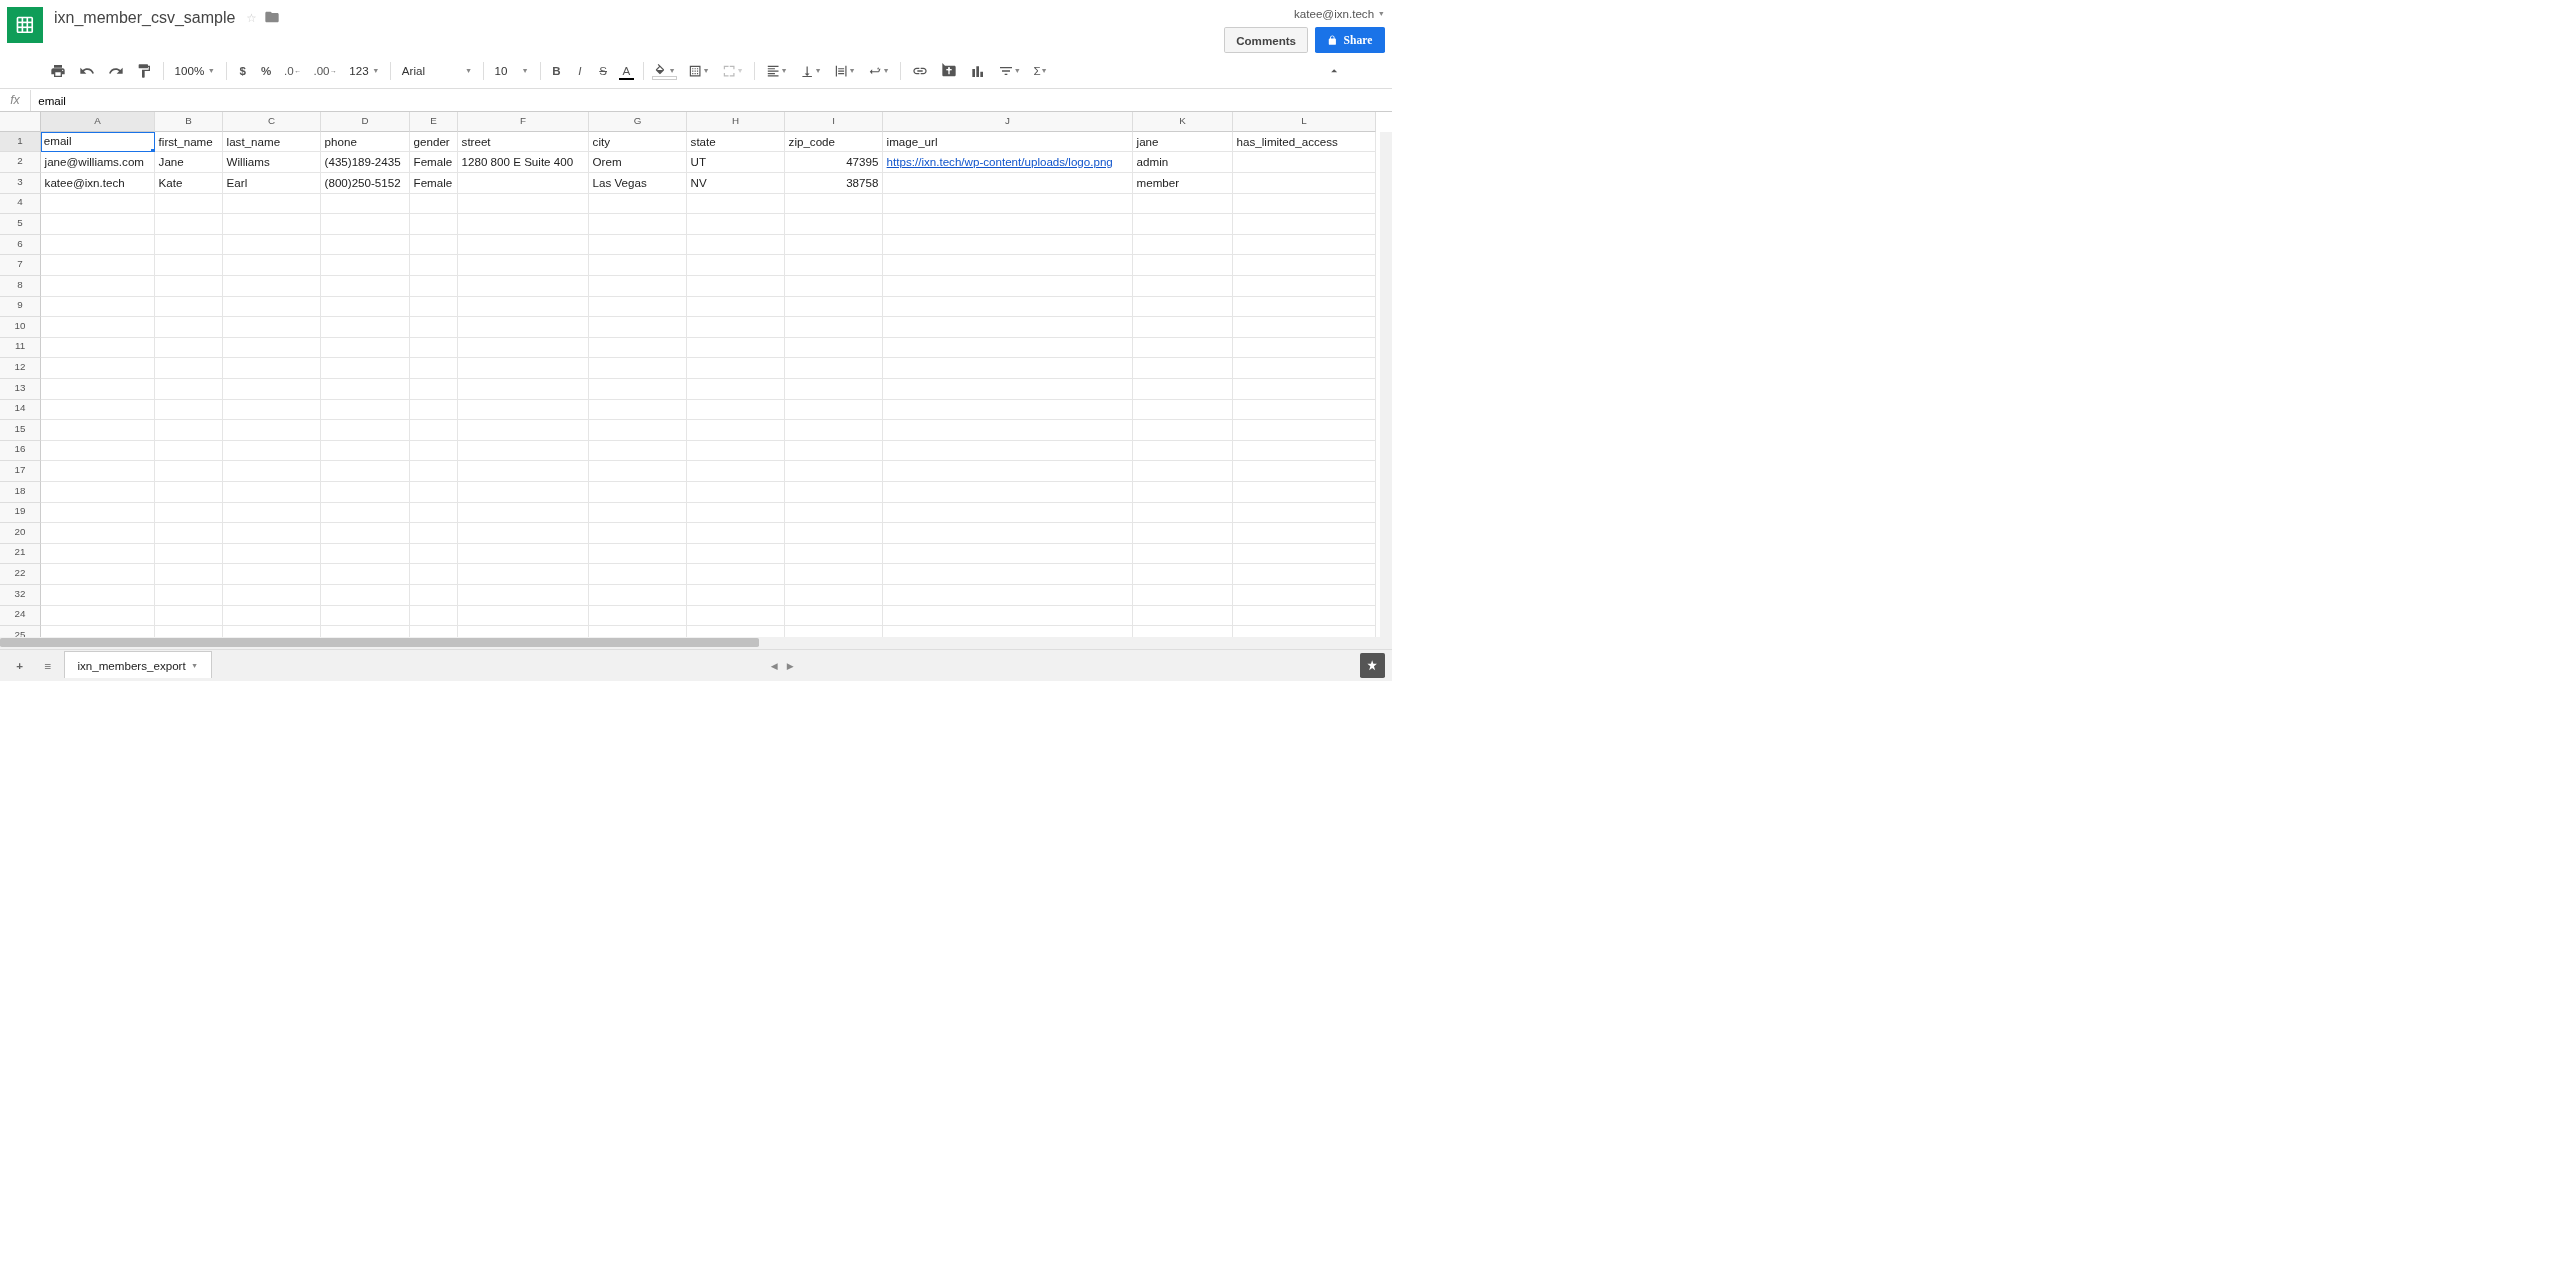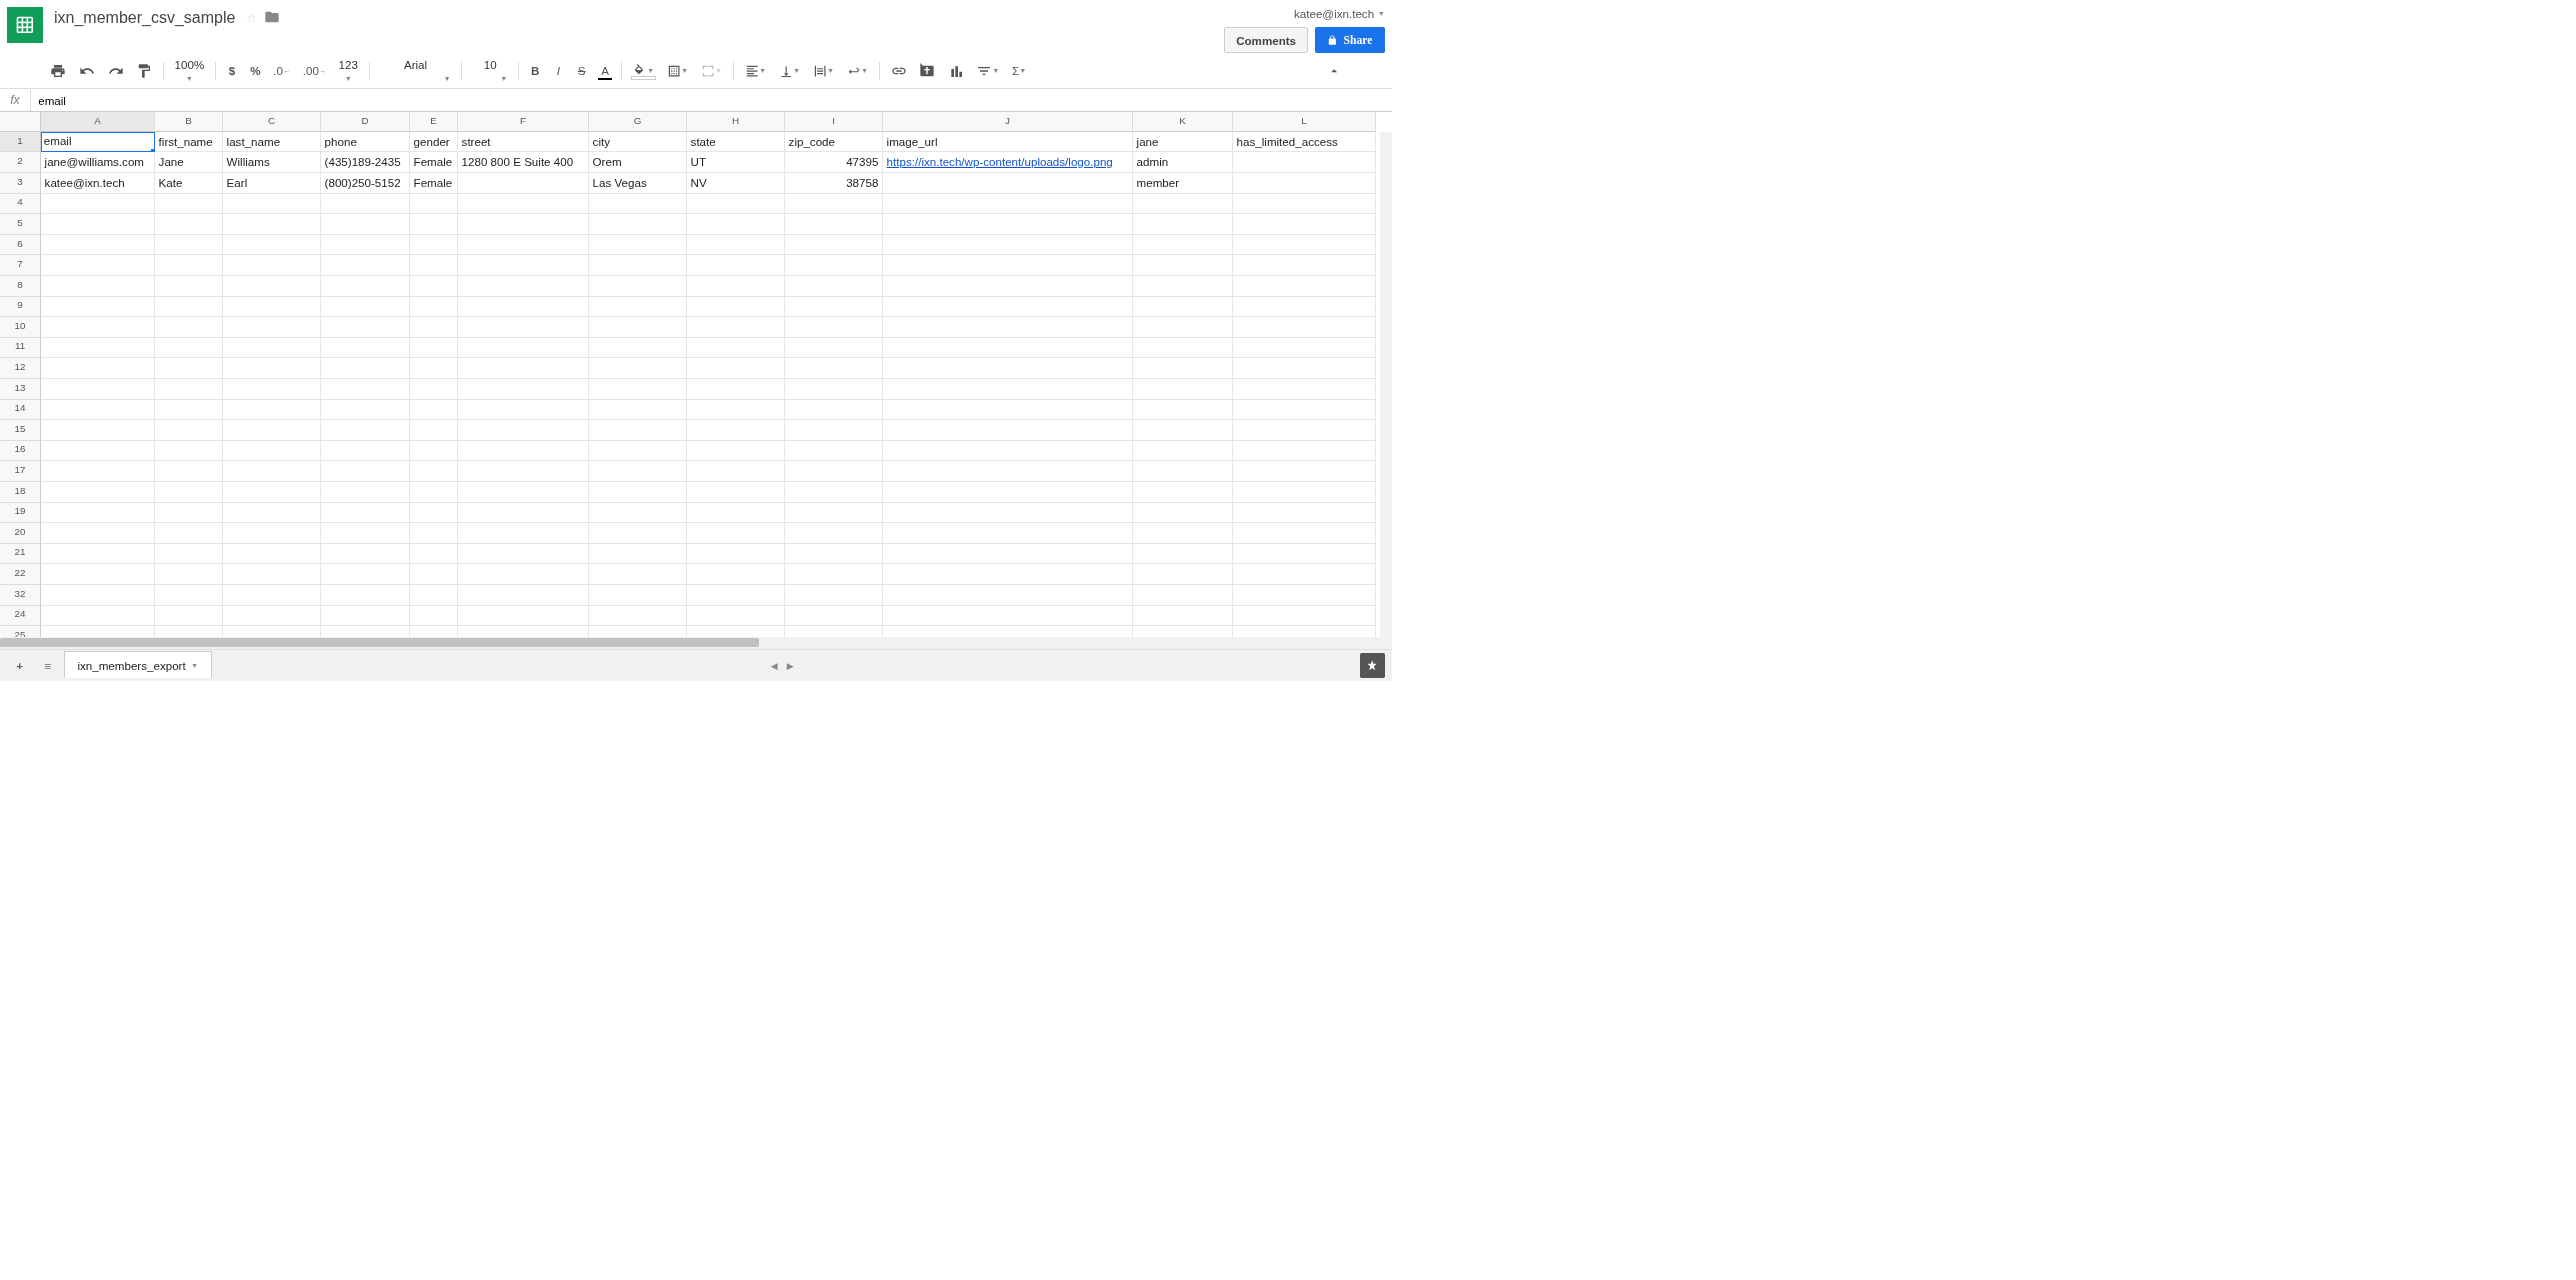--- a/index.html
+++ b/index.html
@@ -19,21 +19,21 @@
 .save-status { color: #999; font-size: 11.6px; margin-left: 16px; }
 .header-right { display: flex; align-items: center; gap: 7.2px; }
 .user-email { font-size: 11.6px; color: #555; display: flex; align-items: center; gap: 3.6px; cursor: pointer; }
 .comments-btn { background: #f5f5f5; border: 0.9px solid #ccc; padding: 5.4px 10.7px; font-size: 11.6px; font-weight: bold; color: #444; cursor: pointer; border-radius: 1.8px; text-align: center; }
 .share-btn { background: #1a73e8; color: #fff; border: none; padding: 6.3px 12.5px; font-size: 11.6px; font-weight: bold; cursor: pointer; border-radius: 1.8px; display: flex; align-items: center; gap: 5.4px; font-family: Liberation Serif, serif; }
 
 
 .toolbar { display: flex; align-items: center; padding: 5.4px 45px; border-bottom: 0.9px solid #ddd; gap: 1.8px; height: 36px; }
 .tb-btn { padding: 3.6px 5.4px; color: #555; cursor: pointer; display: flex; align-items: center; justify-content: center; min-width: 21.5px; height: 23px; }
 .tb-sep { width: 0.9px; height: 18px; background: #ddd; margin: 0 3.6px; }
-.tb-dropdown { display: flex; align-items: center; gap: 3.6px; padding: 3.6px 5.4px; cursor: pointer; font-size: 11.6px; color: #333; flex-direction: column; }
+.tb-dropdown { display: flex; align-items: center; gap: 3.6px; padding: 3.6px 5.4px; cursor: pointer; font-size: 11.6px; color: #333; }
 .caret { font-size: 7.2px; color: #888; }
 .tb-disabled { opacity: 0.4; }
 .collapse-btn { margin-left: auto; }
 
 
 .formula-bar { display: flex; align-items: center; border-bottom: 0.9px solid #ccc; height: 23px; }
 .fx-label { width: 31px; text-align: center; font-style: italic; color: #888; font-size: 12.5px; border-right: 0.9px solid #ddd; padding: 3.6px 0; }
 .formula-input { flex: 1; padding: 3.6px 7.2px; font-size: 11.6px; border: none; outline: none; }
 
 

